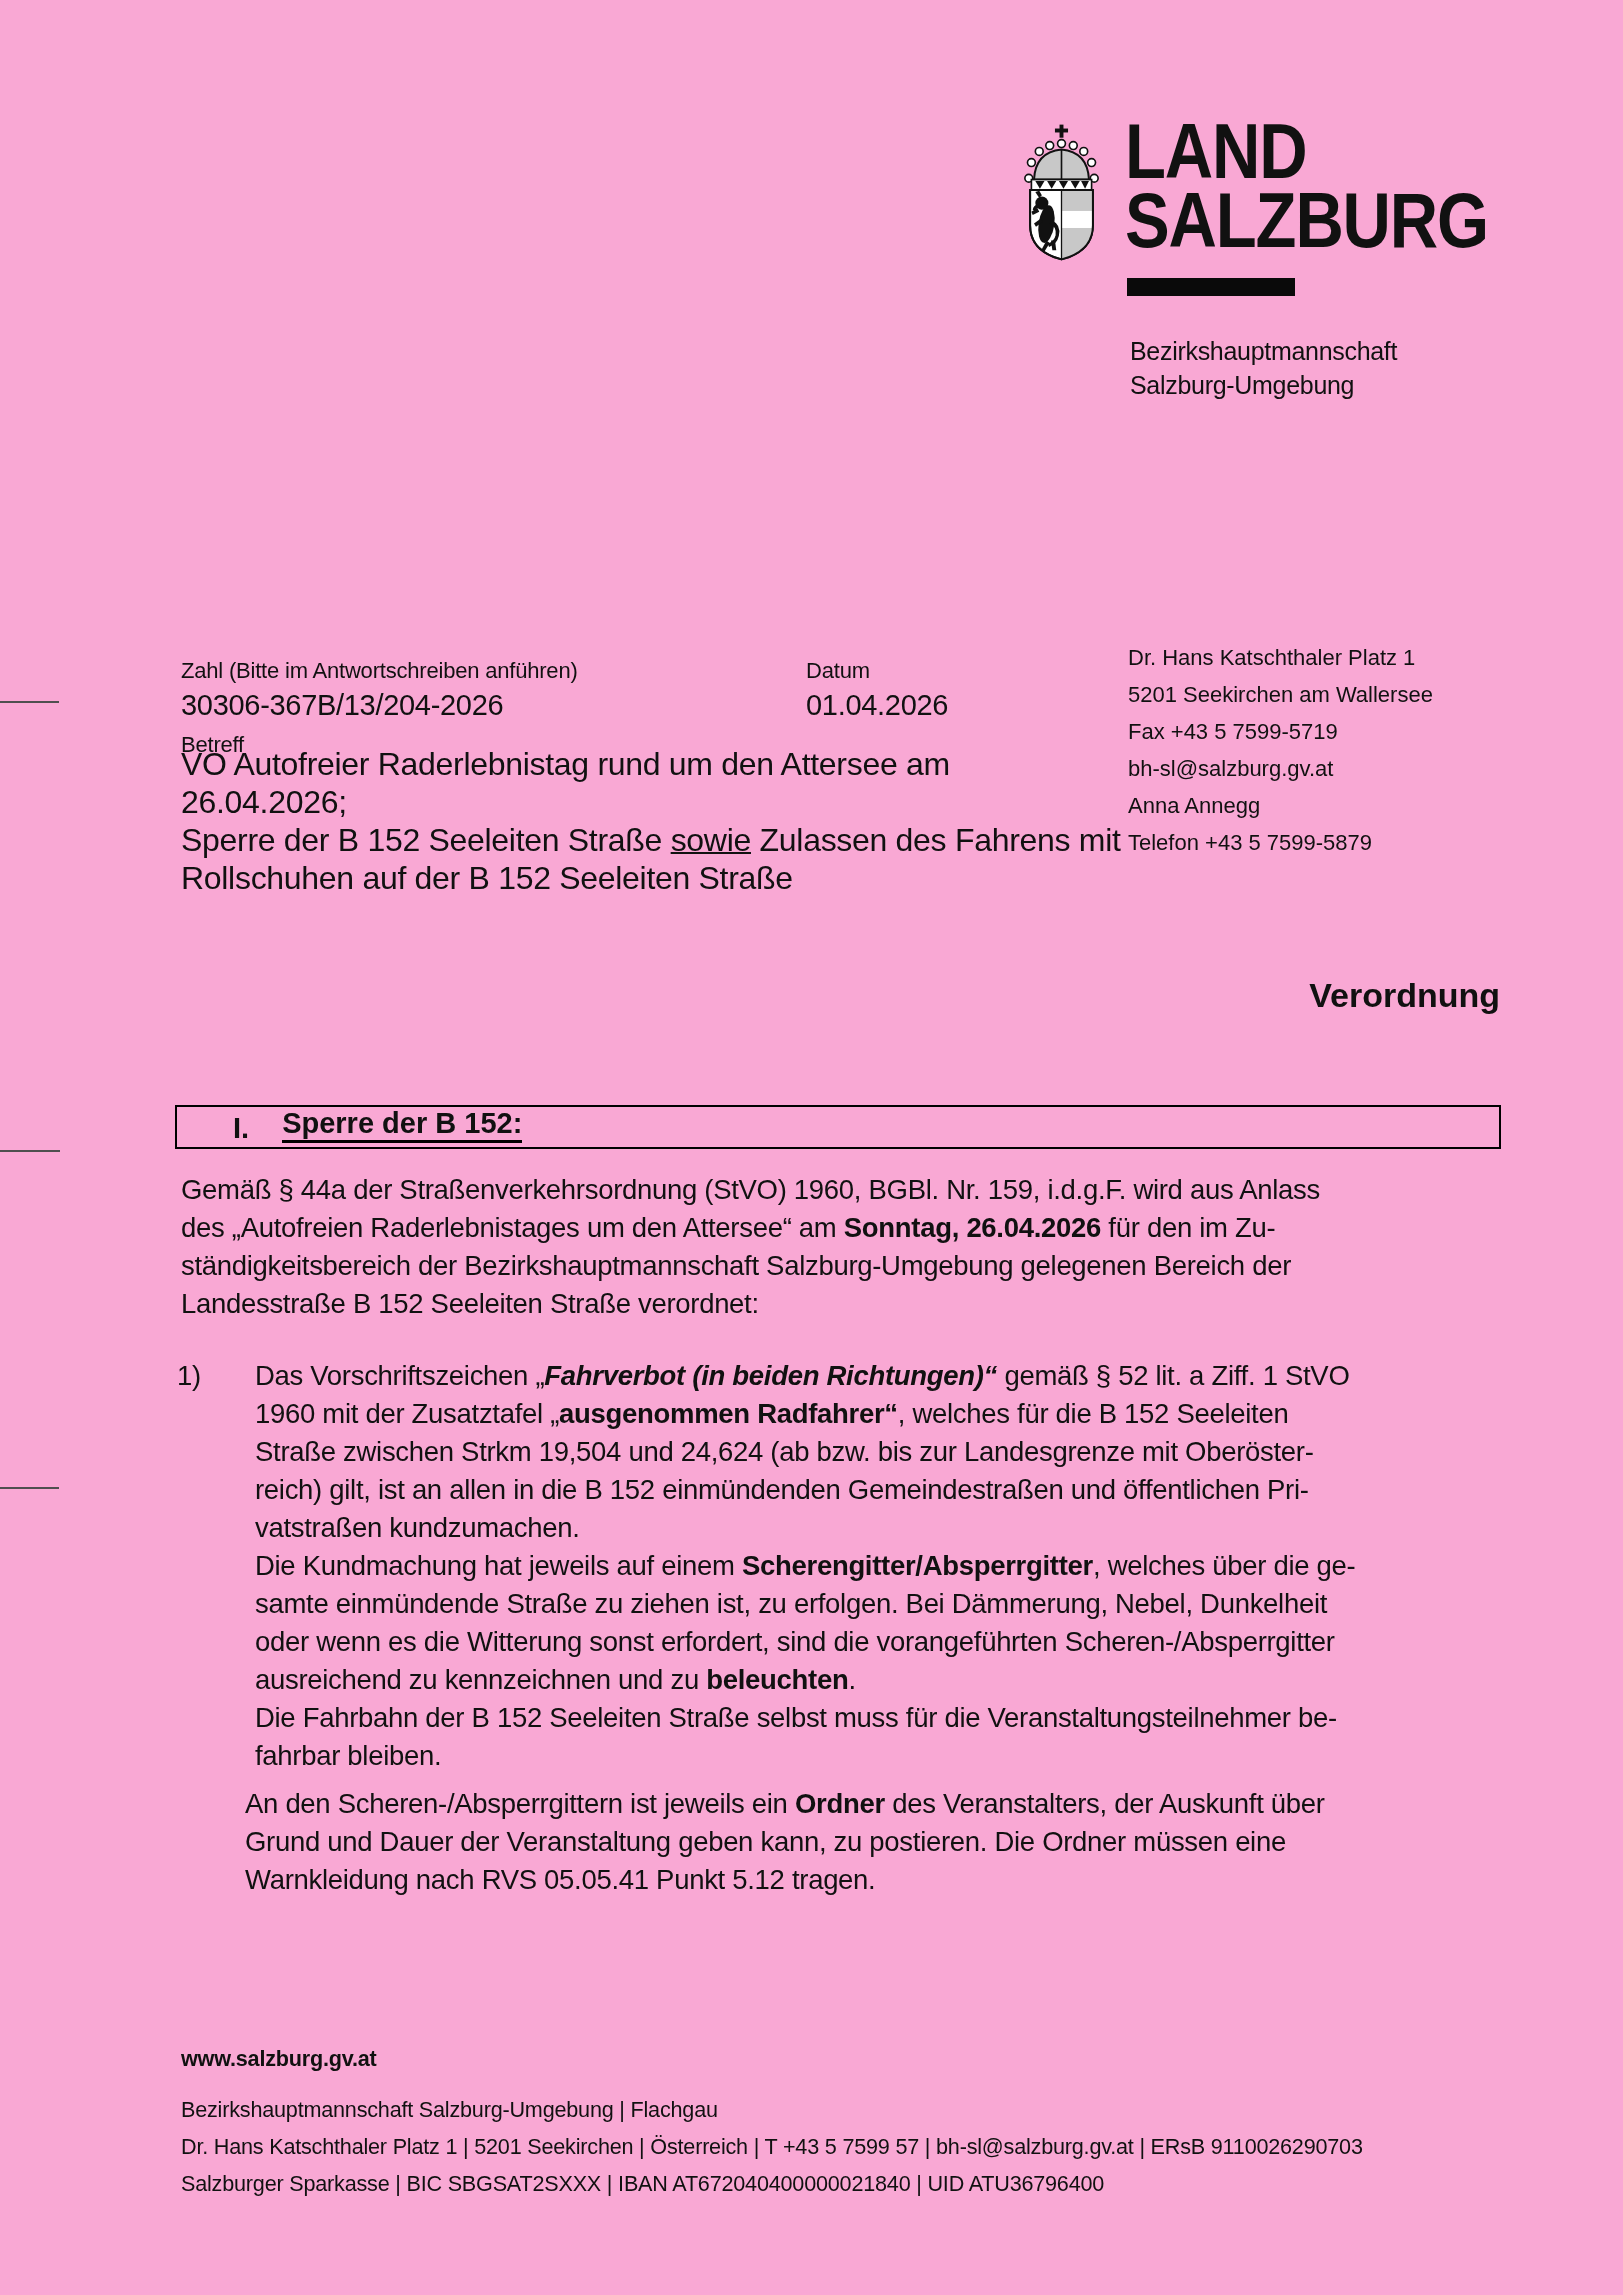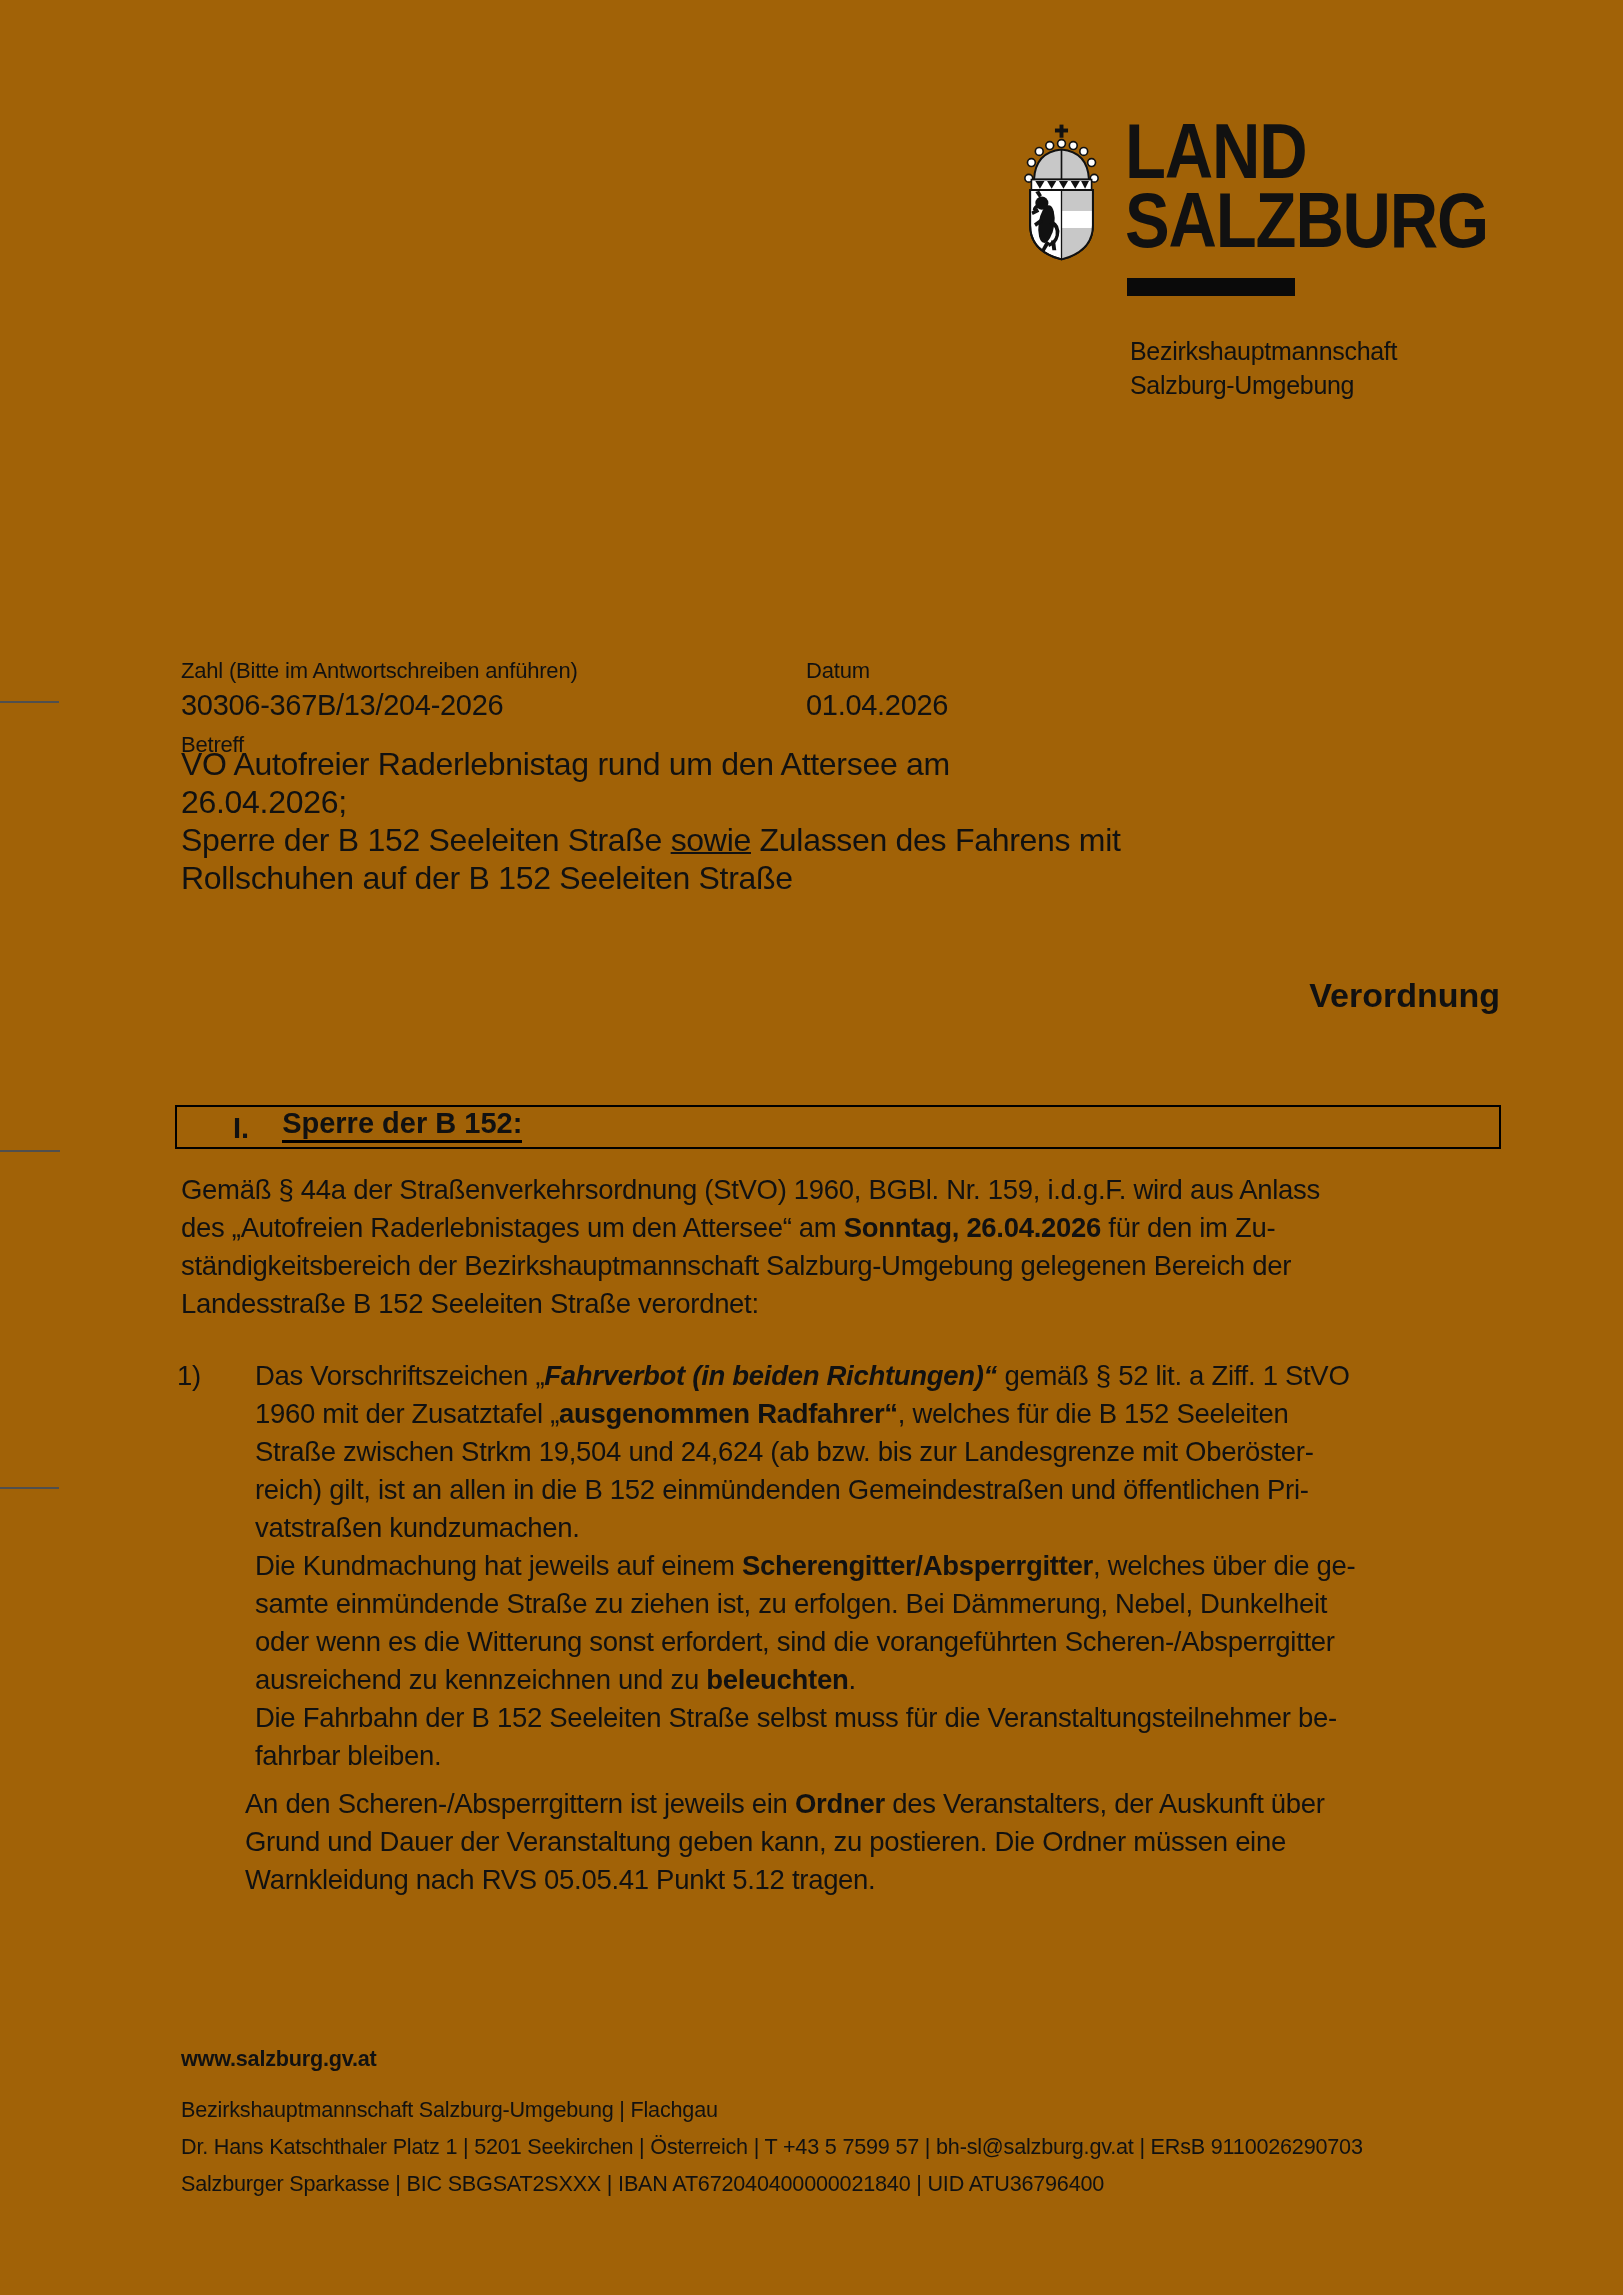--- a/index.html
+++ b/index.html
@@ -1,19 +1,19 @@
 <!DOCTYPE html>
 <html style="font-size:10.5px"><head>
 <meta charset="utf-8">
 <style>
   html,body { margin:0; padding:0; background:#e8e8e8; }
   .page {
     position:relative;
     width:1623px; height:2295px;
-    background:#a16207;
+    background:#f9a8d4;
     font-family:"Liberation Sans", sans-serif;
     color:#111111;
     overflow:hidden;
   }
   .abs { position:absolute; }
   .t { line-height:1; white-space:nowrap; letter-spacing:-0.2px;margin-top:12px; }
 
   
   .fold { position:absolute; left:0; height:2px; background:#4f4f4f; }
   .fold.f1 { top:701px; width:59px; }
@@ -143,20 +143,28 @@
   <div class="abs t office o1">Bezirkshauptmannschaft</div>
   <div class="abs t office o2">Salzburg-Umgebung</div>
 
   <div class="abs t lbl zahl-lbl">Zahl (Bitte im Antwortschreiben anführen)</div>
   <div class="abs t val zahl-val">30306-367B/13/204-2026</div>
   <div class="abs t lbl datum-lbl">Datum</div>
   <div class="abs t val datum-val">01.04.2026</div>
   <div class="abs t lbl betreff-lbl">Betreff</div>
   <div class="abs betreff"><span>VO Autofreier Raderlebnistag rund um den Attersee am</span><br><span>26.04.2026;</span><br><span>Sperre der B 152 Seeleiten Straße </span><span style="text-decoration: underline 2px;">sowie</span><span> Zulassen des Fahrens mit</span><br><span>Rollschuhen auf der B 152 Seeleiten Straße</span></div>
 
+  <div class="abs contact">
+    <div>Dr. Hans Katschthaler Platz 1</div>
+    <div>5201 Seekirchen am Wallersee</div>
+    <div>Fax +43 5 7599-5719</div>
+    <div>bh-sl@salzburg.gv.at</div>
+    <div>Anna Annegg</div>
+    <div>Telefon +43 5 7599-5879</div>
+  </div>
 
   <div class="abs doc-title">Verordnung</div>
 
   <div class="abs section-box">
     <span>I.</span>
     <span class="section-heading">Sperre der B 152:</span>
   </div>
 
   <div class="abs body-text intro"><span>Gemäß § 44a der Straßenverkehrsordnung (StVO) 1960, BGBl. Nr. 159, i.d.g.F. wird aus Anlass</span><br><span>des „Autofreien Raderlebnistages um den Attersee“ am </span><span style="font-weight: bold;">Sonntag, 26.04.2026</span><span> für den im Zu-</span><br><span>ständigkeitsbereich der Bezirkshauptmannschaft Salzburg-Umgebung gelegenen Bereich der</span><br><span>Landesstraße B 152 Seeleiten Straße verordnet:</span></div>
 

